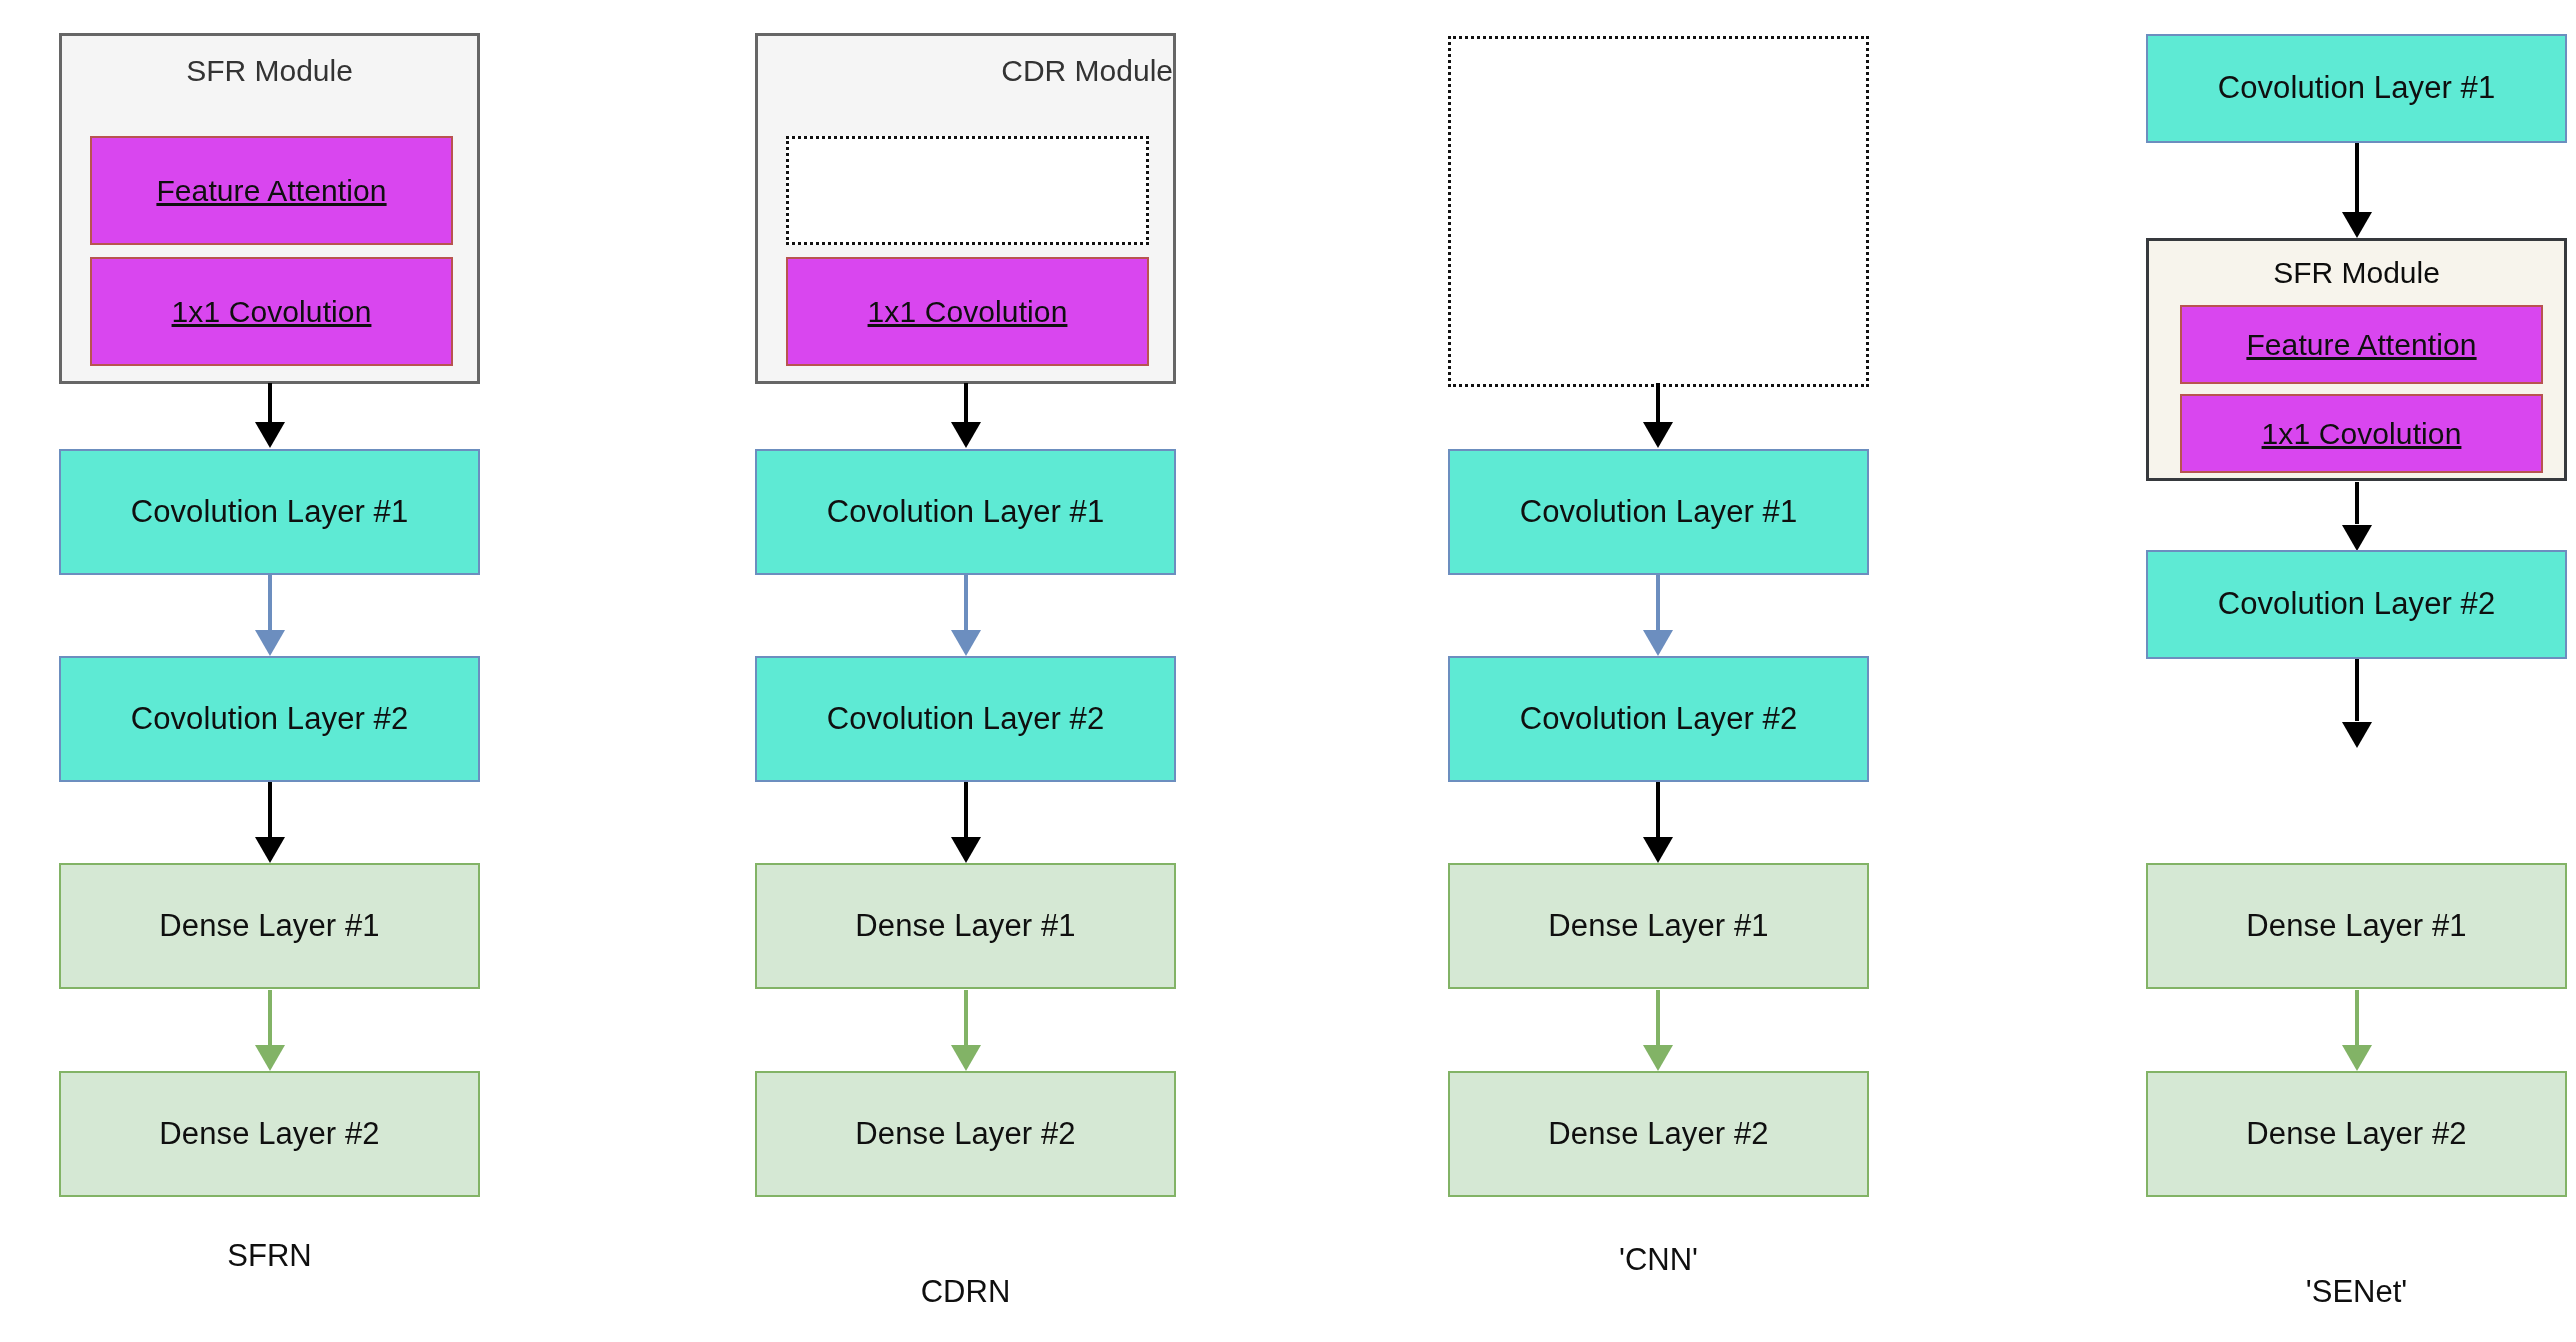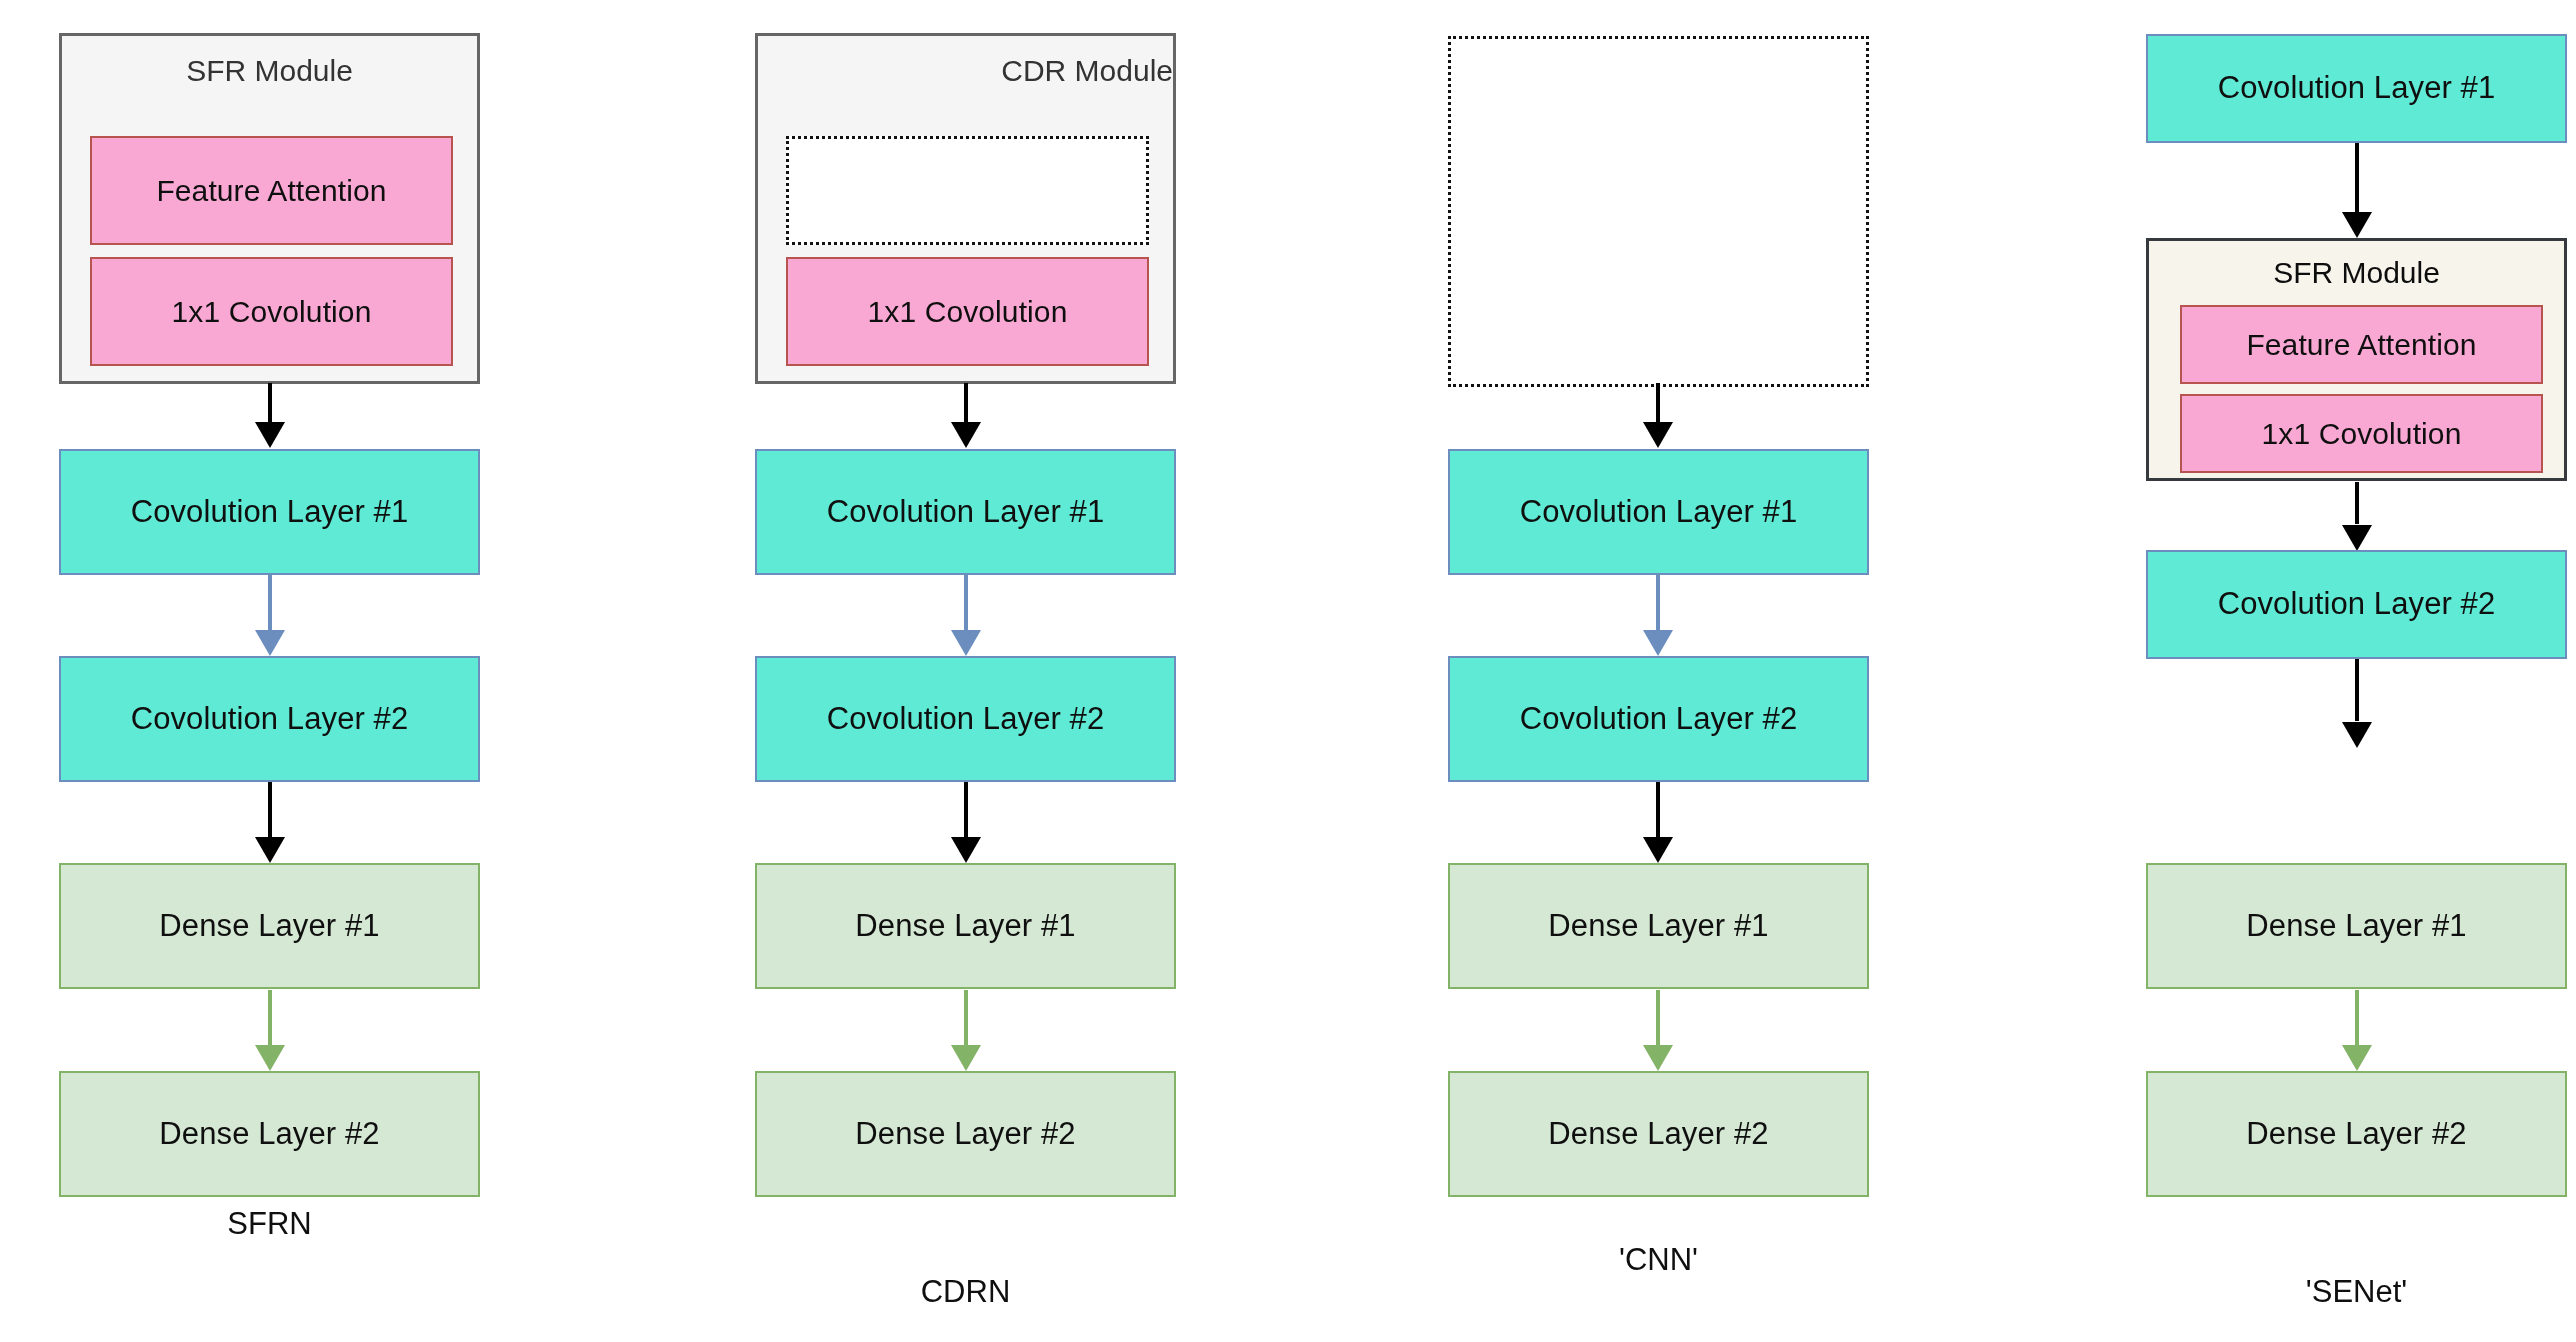--- a/index.html
+++ b/index.html
@@ -30,23 +30,24 @@
     background:#5eead4;
     border:2.3px solid #6c8ebf;
   }
   
   .node.dense{
     background:#d5e8d4;
     border:2.3px solid #82b366;
   }
   
   .node.sub{
-    background:#f9a8d4;
+    background:#d946ef;
     border:2.3px solid #b85450;
     font-size:30px;
+    text-decoration:underline;
   }
 
   
   .module{
     position:absolute;
     box-sizing:border-box;
   }
   .module.grey{
     background:#f5f5f5;
     border:3.1px solid #666666;
@@ -135,21 +136,21 @@
   </div>
 
   <div class="node dense" style="left:34px;top:863px;width:421px;height:126px;">Dense Layer #1</div>
   <div class="arrow green" style="left:226px;top:990px;width:37px;height:81px;">
     <div class="shaft" style="height:55px;"></div>
       <div class="head"></div>
   </div>
 
   <div class="node dense" style="left:34px;top:1071px;width:421px;height:126px;">Dense Layer #2</div>
 
-  <div class="caption" style="left:34px;top:1208px;width:421px;">SFRN</div>
+  <div class="caption" style="left:34px;top:1240px;width:421px;">SFRN</div>
 
   <div class="module grey" style="left:730px;top:33px;width:421px;height:351px;">
     <div class="module-title" style="top:20px;text-align:right;">CDR Module</div>
     <div class="dotted onwhite" style="left:28px;top:100px;width:363px;height:109px;"></div>
     <div class="node sub" style="left:28px;top:221px;width:363px;height:109px;">1x1 Covolution</div>
   </div>
   <div class="arrow black" style="left:922px;top:383px;width:37px;height:65px;">
     <div class="shaft" style="height:39px;"></div>
       <div class="head"></div>
   </div>

